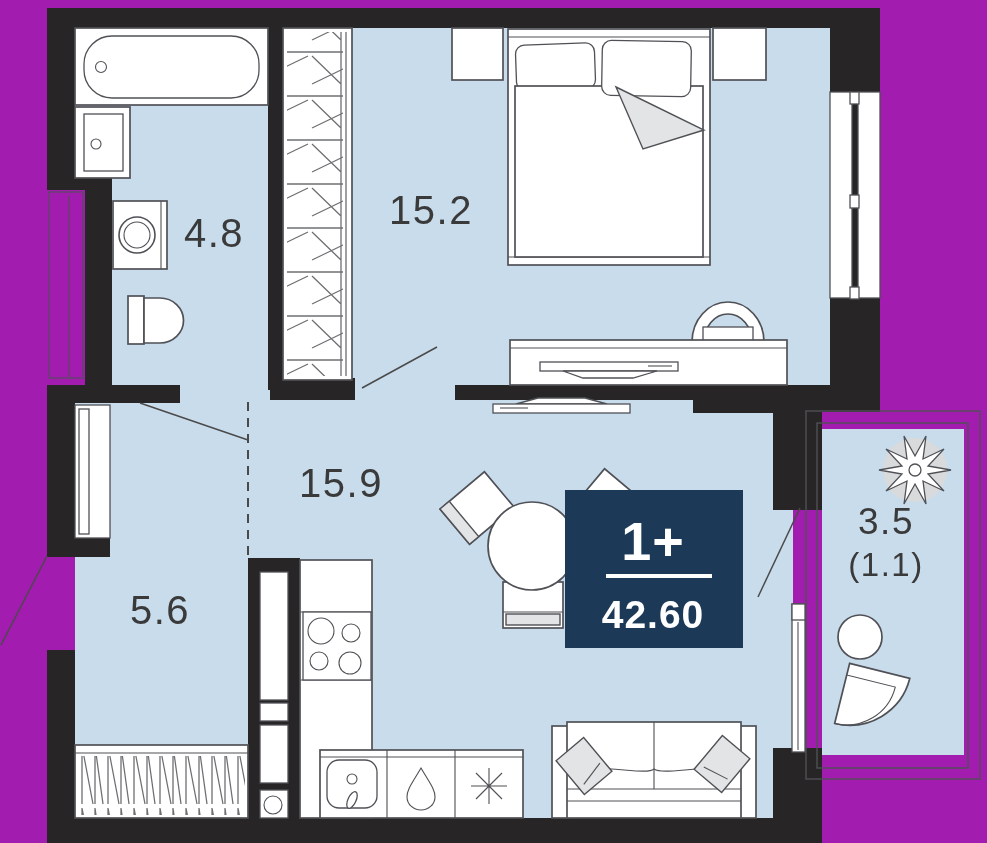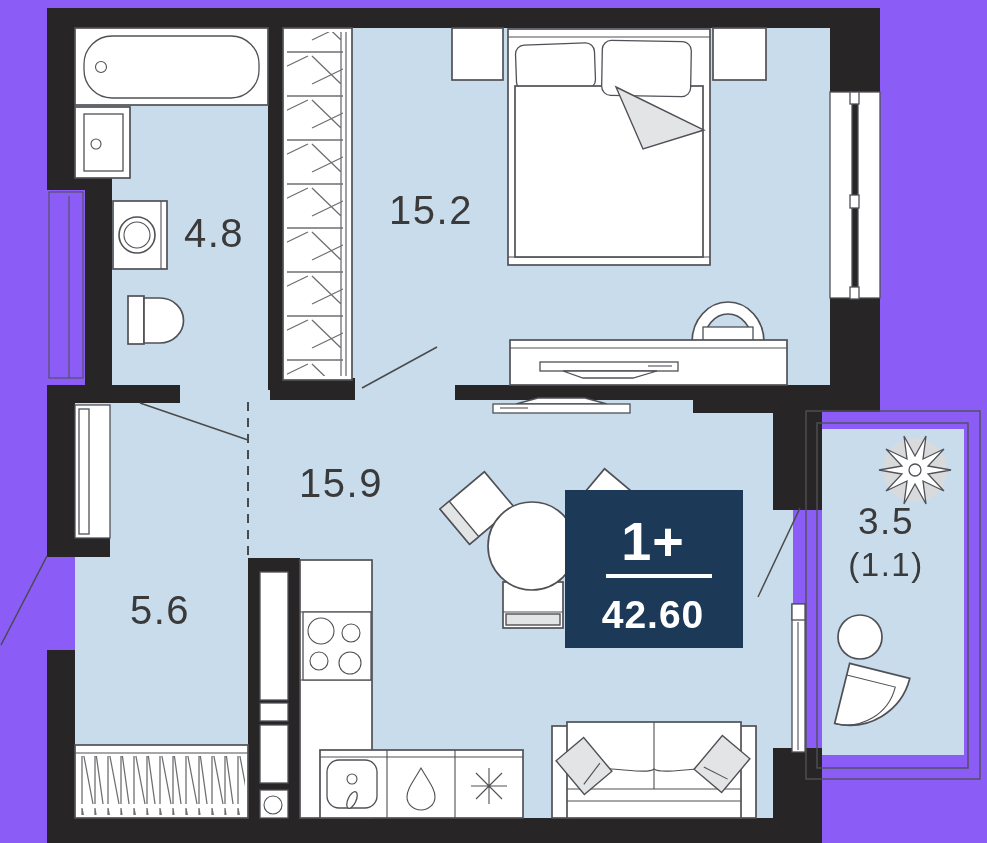--- a/index.html
+++ b/index.html
@@ -1,16 +1,16 @@
 <!DOCTYPE html>
 <html style="--wall: #272525; --room_fill: #c9dcec; --line: #505156; --line_soft: #6e6f71; --accent_fill: #e3e4e5; --label: #3a3a3a; --badge_bg: #1c3a57; --badge_text: #ffffff;"><head>
 <meta charset="utf-8">
 <style>
   html,body{margin:0;padding:0;background:#ffffff;}
-  .stage{position:relative;width:987px;height:843px;background:#8b5cf6;overflow:hidden;}
+  .stage{position:relative;width:987px;height:843px;background:#a21caf;overflow:hidden;}
   svg{display:block;}
   .wall{fill:var(--wall);}
   .room{fill:var(--room_fill);}
   .wht{fill:#ffffff;stroke:var(--line);stroke-width:1.7;}
   .wht-thin{fill:#ffffff;stroke:var(--line);stroke-width:1.3;}
   .ln{stroke:var(--line);stroke-width:1.6;fill:none;}
   .ln-thin{stroke:var(--line);stroke-width:1.1;fill:none;}
   .gray{fill:var(--accent_fill);stroke:var(--line);stroke-width:1.4;}
   .hatch{stroke:var(--line_soft);stroke-width:1.3;fill:none;}
   .swing{stroke:#4a4a4a;stroke-width:1.5;fill:none;}

